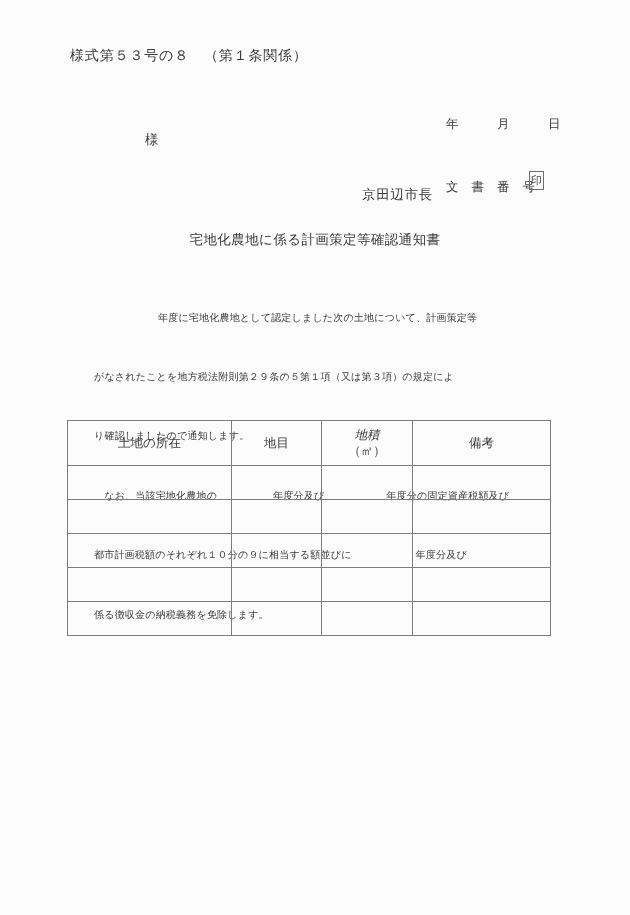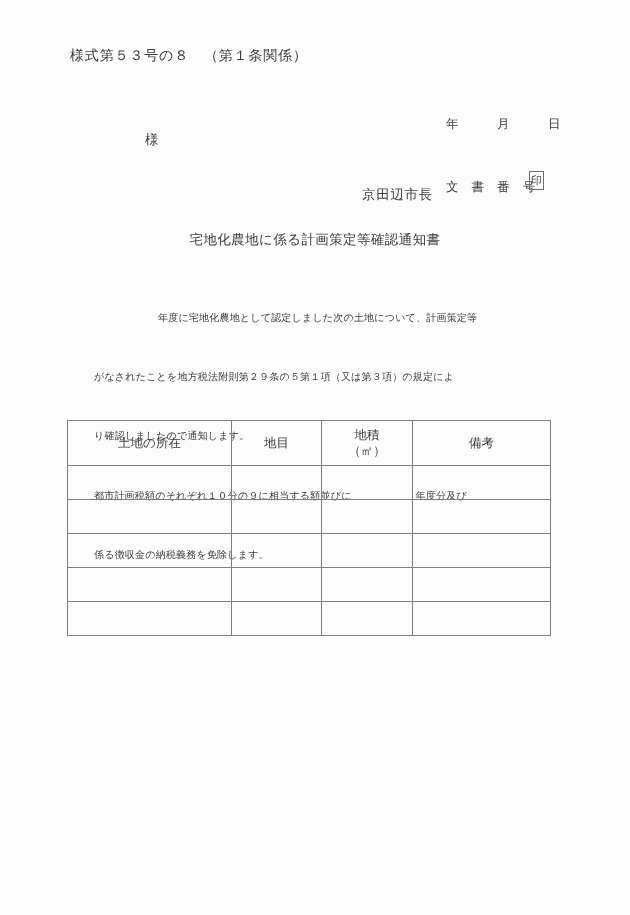--- a/index.html
+++ b/index.html
@@ -130,20 +130,21 @@
   .land-table td {
     height: 33px;
   }
   .col-loc   { width: 164px; }
   .col-cat   { width: 90px; }
   .col-area  { width: 91px; }
   .col-note  { width: 138px; }
   .area-head {
     display: block;
     line-height: 16px;
+    font-style: italic;
   }
 </style>
 </head>
 <body>
 
 <div class="page">
 
   <div class="form-no jp">様式第５３号の８　（第１条関係）</div>
 
   <div class="doc-meta jp">
@@ -157,20 +158,21 @@
     <span class="issuer-name">京田辺市長</span>
   </div>
   <div class="seal-box jp">印</div>
 
   <div class="doc-title jp">宅地化農地に係る計画策定等確認通知書</div>
 
   <div class="body-text jp">
     <div class="line"><span class="indent-head"></span><span>年度に宅地化農地として認定しました次の土地について、計画策定等</span></div>
     <div class="line"><span>がなされたことを地方税法附則第２９条の５第１項（又は第３項）の規定によ</span></div>
     <div class="line"><span>り確認しましたので通知します。</span></div>
+    <div class="line"><span>　なお、当該宅地化農地の</span><span class="gap-sm"></span><span>年度分及び</span><span class="gap-md"></span><span>年度分の固定資産税額及び</span></div>
     <div class="line"><span>都市計画税額のそれぞれ１０分の９に相当する額並びに</span><span class="gap-lg"></span><span>年度分及び</span></div>
     <div class="line"><span>係る徴収金の納税義務を免除します。</span></div>
   </div>
 
   <table class="land-table">
     <colgroup>
       <col class="col-loc">
         <col class="col-cat">
         <col class="col-area">
         <col class="col-note">

